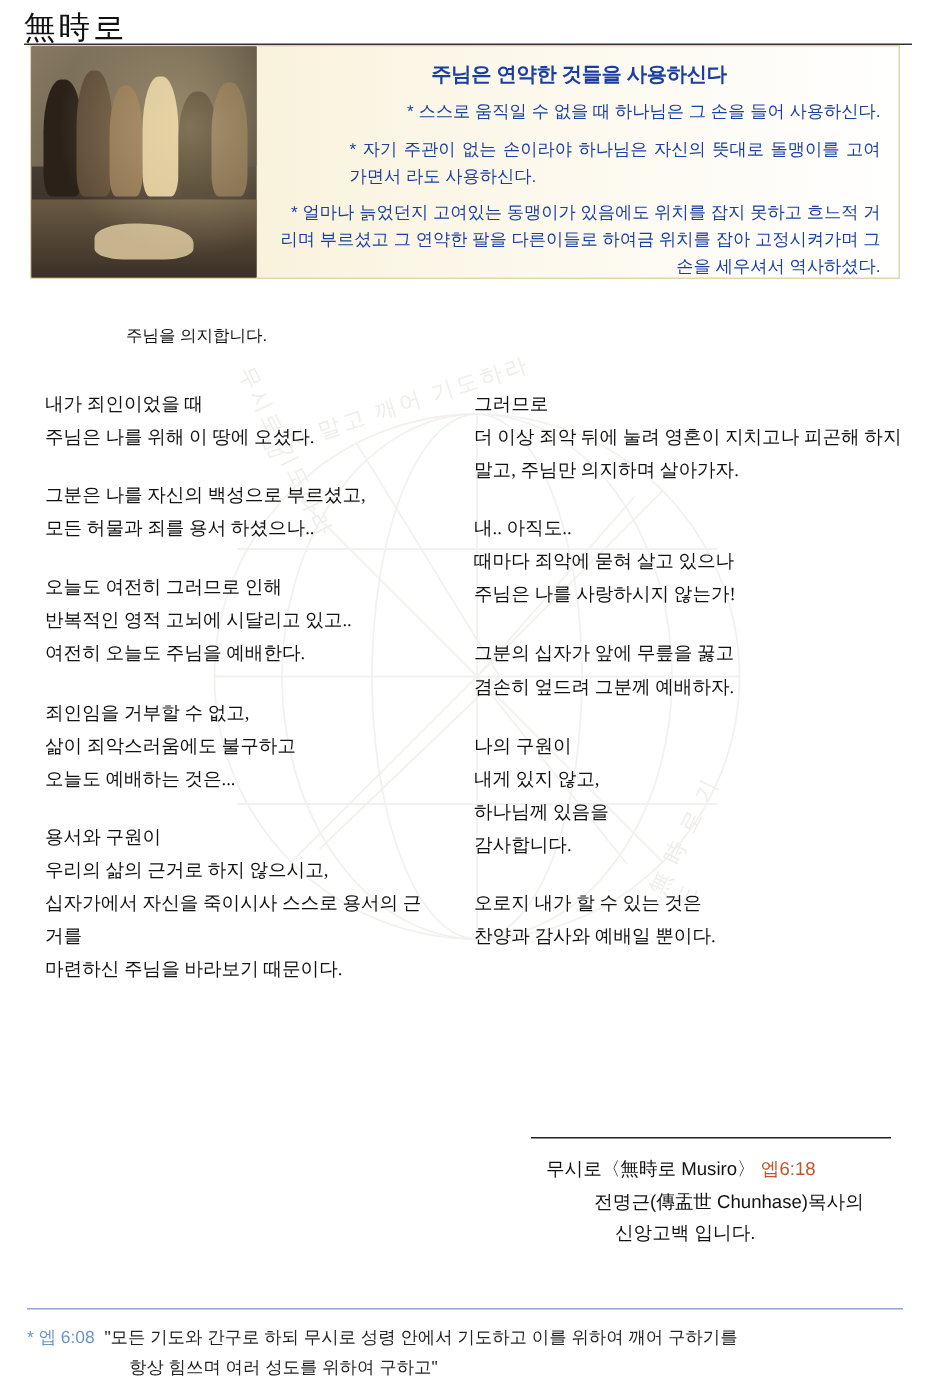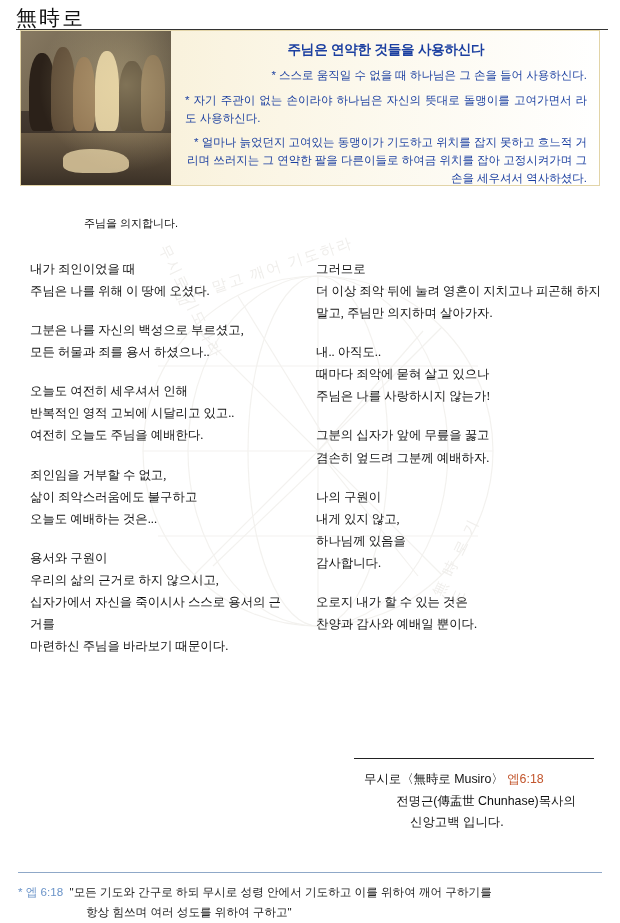--- a/index.html
+++ b/index.html
@@ -111,21 +111,21 @@
     letter-spacing: -0.2px;
   }
   .hero-line {
     color: #1b3fa0;
     font-size: 11.5px;
     line-height: 1.55;
     margin-bottom: 7px;
     text-align: right;
   }
   .hero-line.l1, .hero-line.l2 { text-align: right; }
-  .hero-line.l2 { text-align: justify; }
+  .hero-line.l2 { text-align: justify; margin-left: 48px; }
 
   
   .watermark {
     position: absolute;
     left: 118px;
     top: 236px;
     width: 400px;
     height: 430px;
     opacity: .22;
     pointer-events: none;
@@ -221,21 +221,21 @@
     <div class="fig f4"></div>
     <div class="fig f5"></div>
     <div class="fig f6"></div>
     <div class="kneel"></div>
     <div class="glow"></div>
   </div>
   <div class="hero-text">
     <div class="hero-title">주님은 연약한 것들을 사용하신다</div>
     <div class="hero-line l1">* 스스로 움직일 수 없을 때 하나님은 그 손을 들어 사용하신다.</div>
     <div class="hero-line l2">* 자기 주관이 없는 손이라야 하나님은 자신의 뜻대로 돌맹이를 고여가면서 라도 사용하신다.</div>
-    <div class="hero-line l3">* 얼마나 늙었던지 고여있는 동맹이가 기도하고 위치를 잡지 못하고 흐느적 거리며 쓰러지는 그 연약한 팔을 다른이들로 하여금 위치를 잡아 고정시켜가며 그 손을 세우셔서 역사하셨다.</div>
+    <div class="hero-line l3">* 얼마나 늙었던지 고여있는 동맹이가 있음에도 위치를 잡지 못하고 흐느적 거리며 부르셨고 그 연약한 팔을 다른이들로 하여금 위치를 잡아 고정시켜가며 그 손을 세우셔서 역사하셨다.</div>
   </div>
 </div>
 
 <div class="watermark">
   <svg width="400" height="430" viewBox="0 0 400 430" aria-hidden="true">
     <g fill="none" stroke="#c9c3b6" stroke-width="1.2">
       <circle cx="200" cy="215" r="175"></circle>
       <ellipse cx="200" cy="215" rx="70" ry="175"></ellipse>
       <ellipse cx="200" cy="215" rx="130" ry="175"></ellipse>
       <line x1="25" y1="215" x2="375" y2="215"></line>
@@ -258,21 +258,21 @@
 <div class="col col-left">
   <div class="stanza">
     <p>내가 죄인이었을 때</p>
     <p>주님은 나를 위해 이 땅에 오셨다.</p>
   </div>
   <div class="stanza">
     <p>그분은 나를 자신의 백성으로 부르셨고,</p>
     <p>모든 허물과 죄를 용서 하셨으나..</p>
   </div>
   <div class="stanza">
-    <p>오늘도 여전히 세우셔서 인해</p>
+    <p>오늘도 여전히 그러므로 인해</p>
     <p>반복적인 영적 고뇌에 시달리고 있고..</p>
     <p>여전히 오늘도 주님을 예배한다.</p>
   </div>
   <div class="stanza">
     <p>죄인임을 거부할 수 없고,</p>
     <p>삶이 죄악스러움에도 불구하고</p>
     <p>오늘도 예배하는 것은...</p>
   </div>
   <div class="stanza">
     <p>용서와 구원이</p>
@@ -315,17 +315,17 @@
     <span>무시로〈無時로 Musiro〉</span>
     <span class="ref">엡6:18</span>
   </div>
   <div class="sig-line indent1">전명근(傳盂世 Chunhase)목사의</div>
   <div class="sig-line indent2">신앙고백 입니다.</div>
 </div>
 
 <div class="footnote">
   <div class="fn-row">
     <span class="fn-ref">*</span>
-    <span class="fn-ref">엡 6:18</span>
+    <span class="fn-ref">엡 6:08</span>
     &nbsp;<span>"모든 기도와 간구로 하되 무시로 성령 안에서 기도하고 이를 위하여 깨어 구하기를</span>
   </div>
   <div class="fn-row second">항상 힘쓰며 여러 성도를 위하여 구하고"</div>
 </div>
 
 </body></html>

